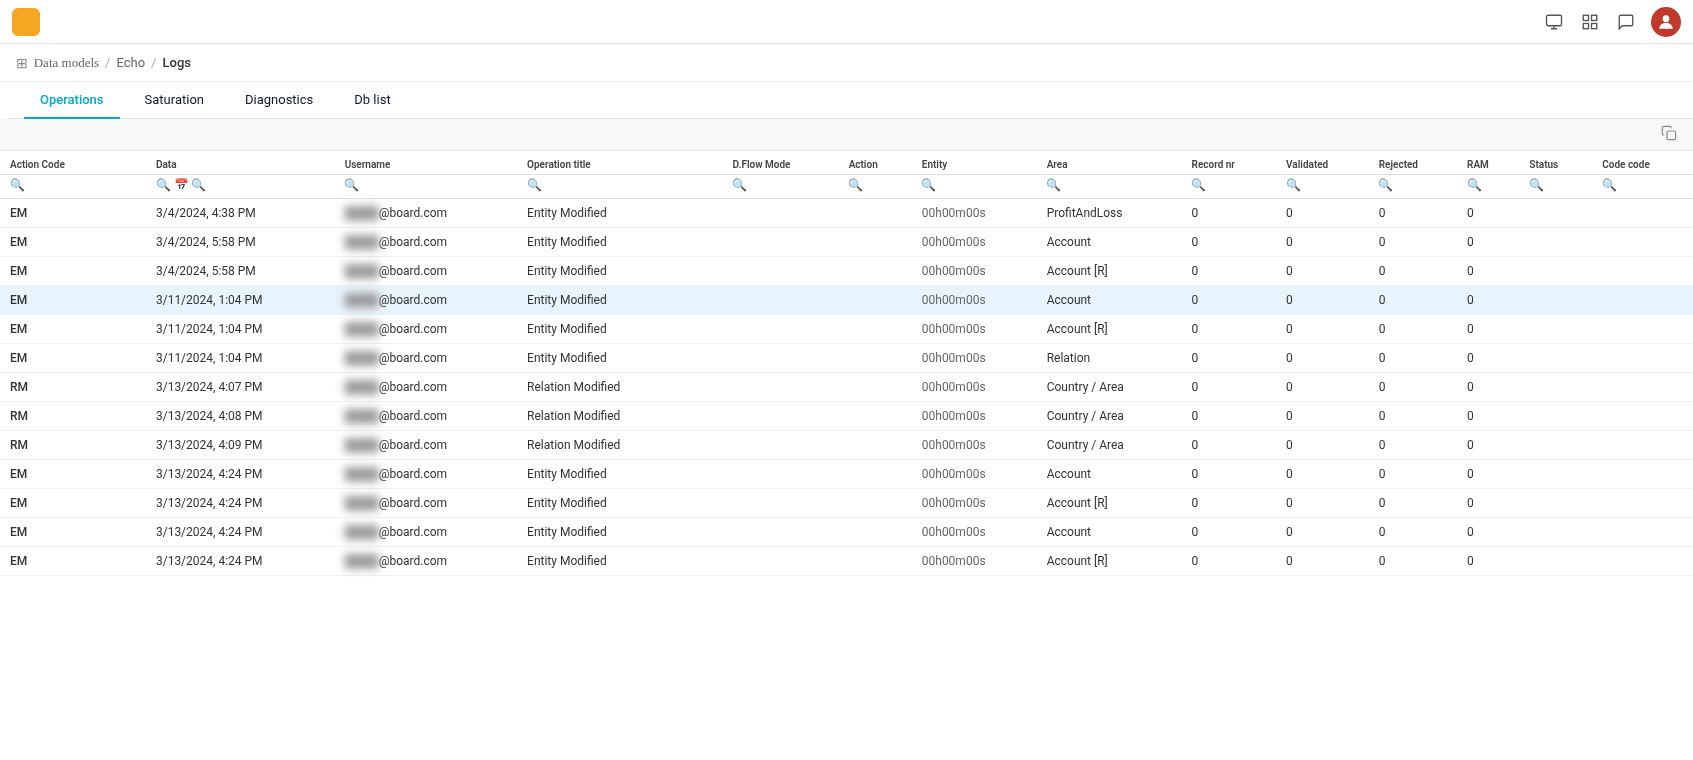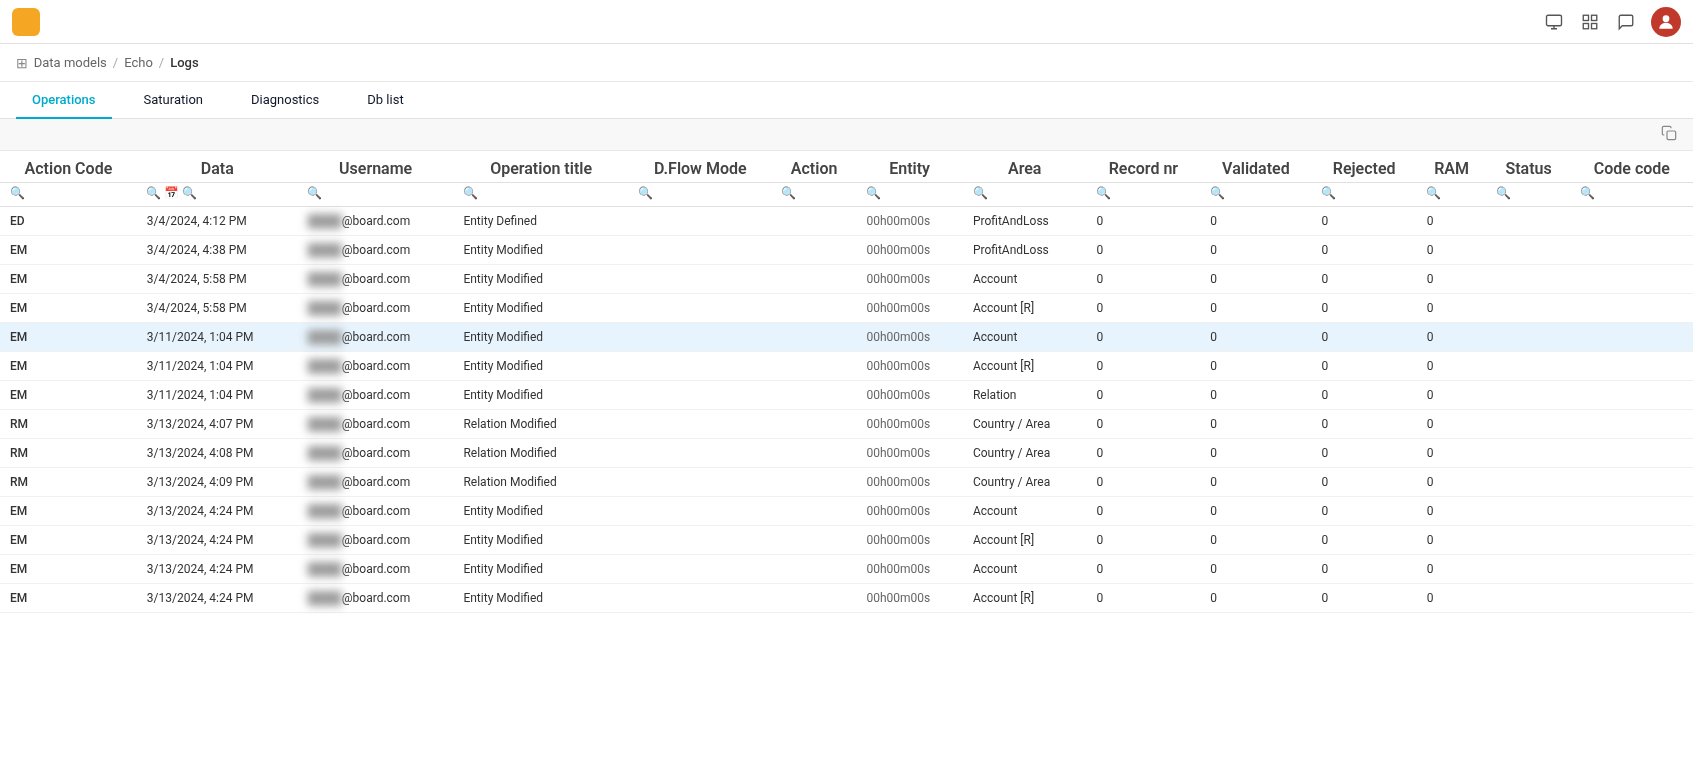--- a/index.html
+++ b/index.html
@@ -15,33 +15,33 @@
     .avatar { width: 30px; height: 30px; border-radius: 50%; background: #c0392b; overflow: hidden; display: flex; align-items: center; justify-content: center; }
 
     
     .breadcrumb-bar { display: flex; align-items: center; height: 38px; padding: 0 16px; border-bottom: 1px solid #e8e8e8; gap: 6px; }
     .breadcrumb-icon { color: #888; font-size: 14px; }
     .breadcrumb-text { font-size: 13px; color: #666; }
     .breadcrumb-sep { color: #aaa; }
     .breadcrumb-current { font-size: 13px; color: #333; font-weight: 500; }
 
     
-    .tabs { display: flex; padding: 0 16px; border-bottom: 1px solid #e0e0e0; gap: 16px; }
+    .tabs { display: flex; padding: 0 16px; border-bottom: 1px solid #e0e0e0; gap: 9px; margin-left: 8px; }
     .tab { padding: 10px 16px; font-size: 13px; cursor: pointer; color: #0f172a; border-bottom: 2px solid transparent; margin-bottom: -1px; }
     .tab.active { color: #00aacc; border-bottom: 2px solid #00aacc; font-weight: 500; }
 
     
     .warning-bar { display: flex; align-items: center; justify-content: space-between; padding: 6px 16px; background: #f8f8f8; border-bottom: 1px solid #e8e8e8; font-size: 12px; color: #555; }
     .warning-icon { cursor: pointer; color: #888; }
 
     
     .table-container { overflow-x: auto; overflow-y: auto; height: calc(100vh - 160px); }
     table { width: 100%; border-collapse: collapse; min-width: 1200px; }
     thead th { background: #fff; position: sticky; top: 0; z-index: 2; }
-    .col-header { padding: 8px 10px 4px; font-size: 16px; font-weight: 600; color: #444; border-bottom: 1px solid #e0e0e0; white-space: nowrap; text-align: center; }
+    .col-header { padding: 8px 10px 4px; font-size: 10px; font-weight: 600; color: #444; border-bottom: 1px solid #e0e0e0; white-space: nowrap; text-align: left; }
 
     tbody tr { border-bottom: 1px solid #f0f0f0; }
     tbody tr.highlighted { background: #e8f4fd; }
     td { padding: 7px 10px; font-size: 12px; color: #333; white-space: nowrap; }
     td.action-code { font-weight: 500; color: #333; }
     td.elapsed { color: #666; }
 
     
     .blurred { filter: blur(4px); user-select: none; color: #999; display: inline-block; }
   </style>
@@ -78,21 +78,21 @@
       <svg width="20" height="20" viewBox="0 0 24 24" fill="#fff">
           <circle cx="12" cy="8" r="4"></circle>
           <path d="M4 20c0-4 3.6-7 8-7s8 3 8 7"></path>
         </svg>
     </div>
   </div>
 </div>
 
 <div class="breadcrumb-bar">
   <span class="breadcrumb-icon">⊞</span>
-  <span class="breadcrumb-text" style="cursor:pointer;">Data models</span>
+  <span class="breadcrumb-text" style="cursor:pointer;font-family:Liberation Serif, serif;">Data models</span>
   <span class="breadcrumb-sep">/</span>
   <span class="breadcrumb-text" style="cursor:pointer;">Echo</span>
   <span class="breadcrumb-sep">/</span>
   <span class="breadcrumb-current">Logs</span>
 </div>
 
 <div class="tabs">
   <div class="tab active">Operations</div>
   <div class="tab">Saturation</div>
   <div class="tab">Diagnostics</div>
@@ -172,36 +172,20 @@
         </td>
         <td style="padding:3px 10px 6px; border-bottom:1px solid #e0e0e0;">
           <span style="color:#aaa;font-size:12px;">🔍</span>
         </td>
         <td style="padding:3px 10px 6px; border-bottom:1px solid #e0e0e0;">
           <span style="color:#aaa;font-size:12px;">🔍</span>
         </td>
       </tr>
     </thead>
     <tbody id="table-body">
-    <tr>
-    <td class="action-code">ED</td>
-    <td>3/4/2024, 4:12 PM</td>
-    <td><span class="blurred">████</span>@board.com</td>
-    <td>Entity Defined</td>
-    <td></td>
-    <td></td>
-    <td class="elapsed">00h00m00s</td>
-    <td>ProfitAndLoss</td>
-    <td>0</td>
-    <td>0</td>
-    <td style="color:#333">0</td>
-    <td>0</td>
-    <td></td>
-    <td></td>
-  </tr>
         <tr>
     <td class="action-code">EM</td>
     <td>3/4/2024, 4:38 PM</td>
     <td><span class="blurred">████</span>@board.com</td>
     <td>Entity Modified</td>
     <td></td>
     <td></td>
     <td class="elapsed">00h00m00s</td>
     <td>ProfitAndLoss</td>
     <td>0</td>

